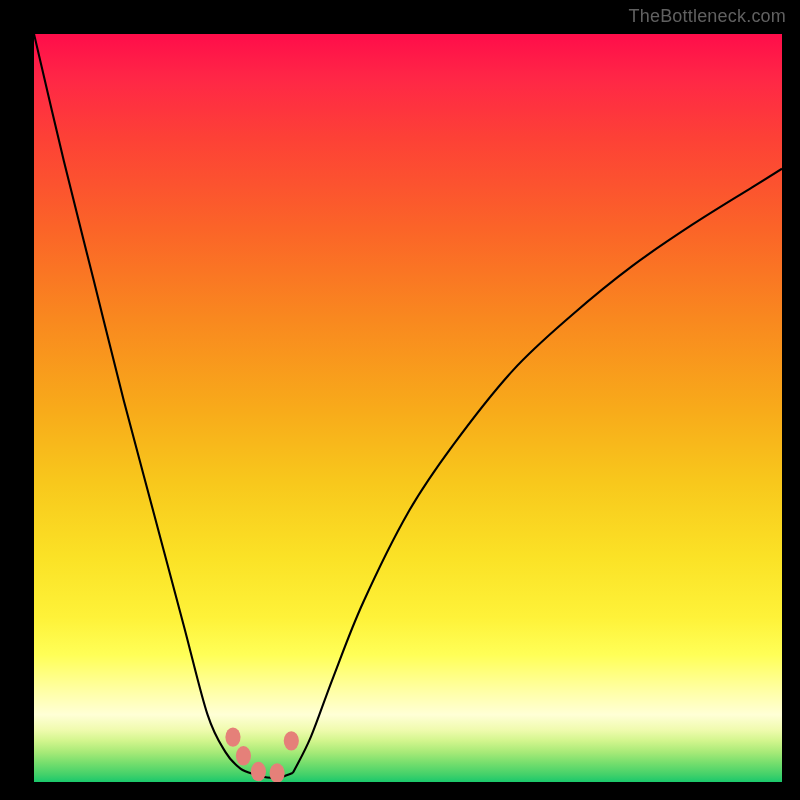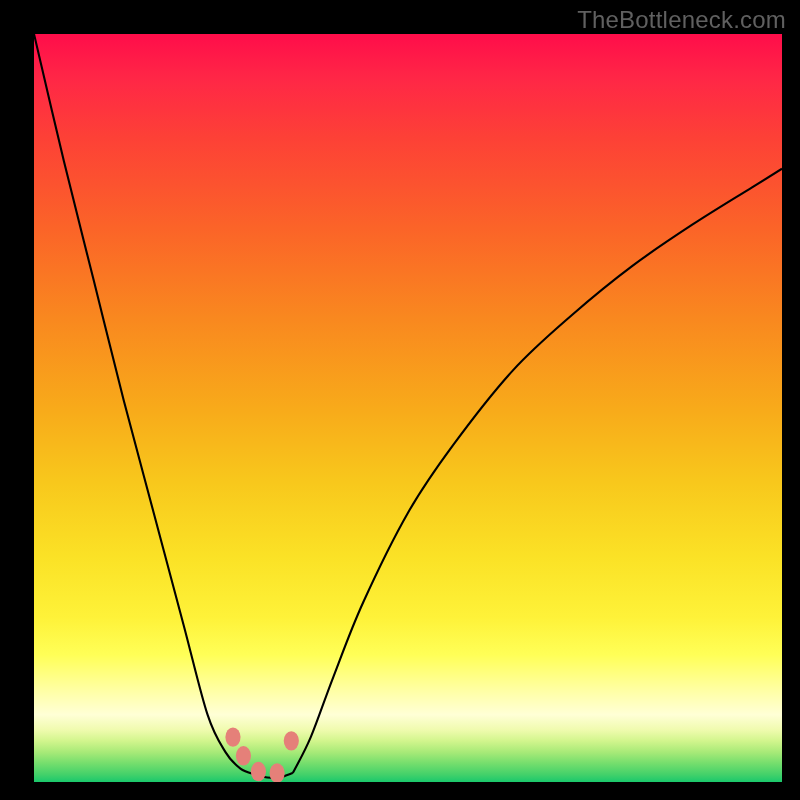--- a/index.html
+++ b/index.html
@@ -15,21 +15,21 @@
     width: 800px;
     height: 800px;
     background: #000;
     position: relative;
   }
   .watermark {
     position: absolute;
     top: 6px;
     right: 14px;
     color: #606060;
-    font-size: 24px;
+    font-size: 18px;
     font-weight: 500;
     letter-spacing: 0.2px;
     z-index: 5;
   }
   .plot {
     position: absolute;
     left: 34px;
     top: 34px;
     width: 748px;
     height: 748px;

